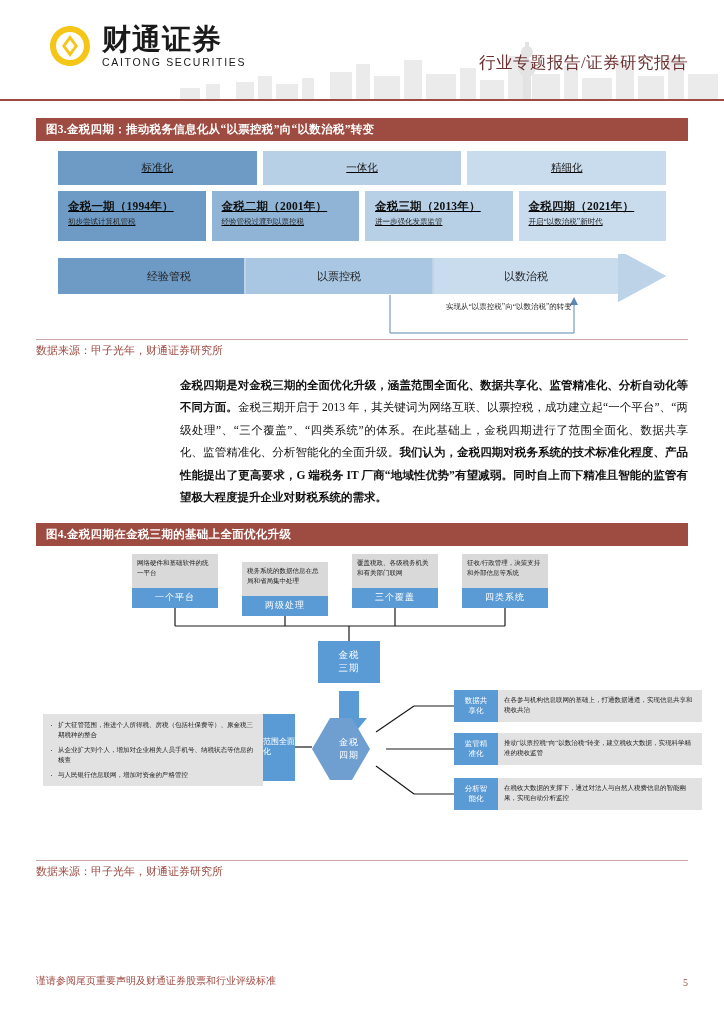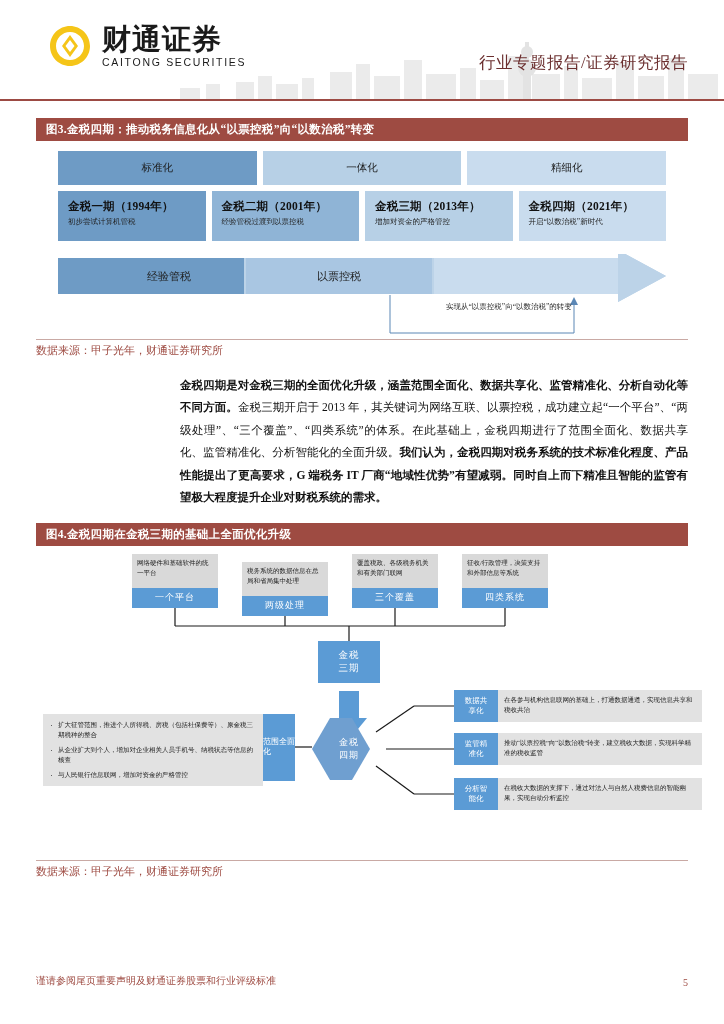--- a/index.html
+++ b/index.html
@@ -46,21 +46,21 @@
   .fig-title {
     background:#9e4b42; color:#ffffff;
     font-size:11.5px; font-weight:bold;
     padding:4px 8px 4px 10px;
     font-family:"Liberation Serif",serif;
     letter-spacing:0.3px;
   }
   .fig-box { margin: 0 36px; }
 
   
-  .f3-body { position:relative; background:#fff; padding:10px 0 6px 0; }
+  .f3-body { position:relative; background:#fff; padding:10px 0 6px 0;text-decoration:underline; }
   .f3-row { display:flex; gap:6px; padding:0 22px; }
   .f3-cell { flex:1; }
   .f3-head {
     height:34px; display:flex; align-items:center; justify-content:center;
     font-size:10.5px; color:#1a1a1a; font-weight:normal;
   }
   .f3-main {
     height:50px; padding:8px 10px 0 10px;
   }
   .f3-main .t1 { font-size:11.5px; font-weight:bold; color:#111; letter-spacing:0.2px; }
@@ -251,41 +251,42 @@
         </div>
         <div class="f3-cell">
           <div class="f3-main c2">
             <div class="t1">金税二期（2001年）</div>
             <div class="t2">经验管税过渡到以票控税</div>
           </div>
         </div>
         <div class="f3-cell">
           <div class="f3-main c3">
             <div class="t1">金税三期（2013年）</div>
-            <div class="t2">增加对资金的严格管控</div>
+            <div class="t2">进一步强化发票监管</div>
           </div>
         </div>
         <div class="f3-cell">
           <div class="f3-main c4">
             <div class="t1">金税四期（2021年）</div>
             <div class="t2">开启“以数治税”新时代</div>
           </div>
         </div>
       </div>
 
       <div class="f3-arrow-wrap">
         <svg width="610" height="48" viewBox="0 0 610 48" style="position:absolute; left:0; top:-3px;">
           <polygon points="0,4 560,4 560,-4 608,22 560,48 560,40 0,40" fill="#bcd3e8"></polygon>
           <rect x="0" y="4" width="186" height="36" fill="#6e9bc5"></rect>
           <rect x="188" y="4" width="186" height="36" fill="#a9c6e2"></rect>
           <rect x="376" y="4" width="184" height="36" fill="#c9dcee"></rect>
           <polygon points="560,-4 608,22 560,48" fill="#bcd3e8"></polygon>
         </svg>
         <div class="f3-arrow-seg" style="left:0; width:222px;">经验管税</div>
         <div class="f3-arrow-seg" style="left:188px; width:186px;">以票控税</div>
+        <div class="f3-arrow-seg" style="left:376px; width:184px;">以数治税</div>
 
         <div class="f3-callout" style="left:330px; top:38px; width:220px; height:40px;">
           <svg width="220" height="42" viewBox="0 0 220 42">
             <path d="M2 0 L2 38 L186 38 L186 8" fill="none" stroke="#5b87b5" stroke-width="1"></path>
             <path d="M186 2 L182 10 L190 10 Z" fill="#5b87b5"></path>
           </svg>
           <div class="f3-callout-text">实现从“以票控税”向“以数治税”的转变</div>
         </div>
       </div>
     </div>

